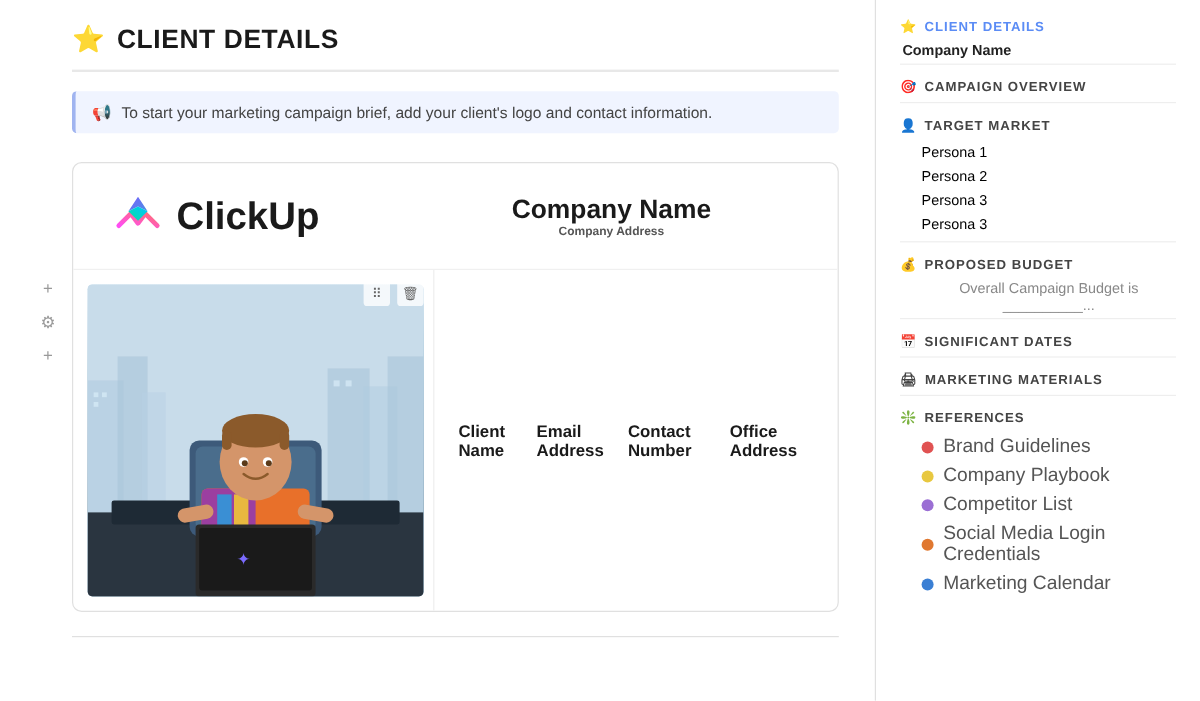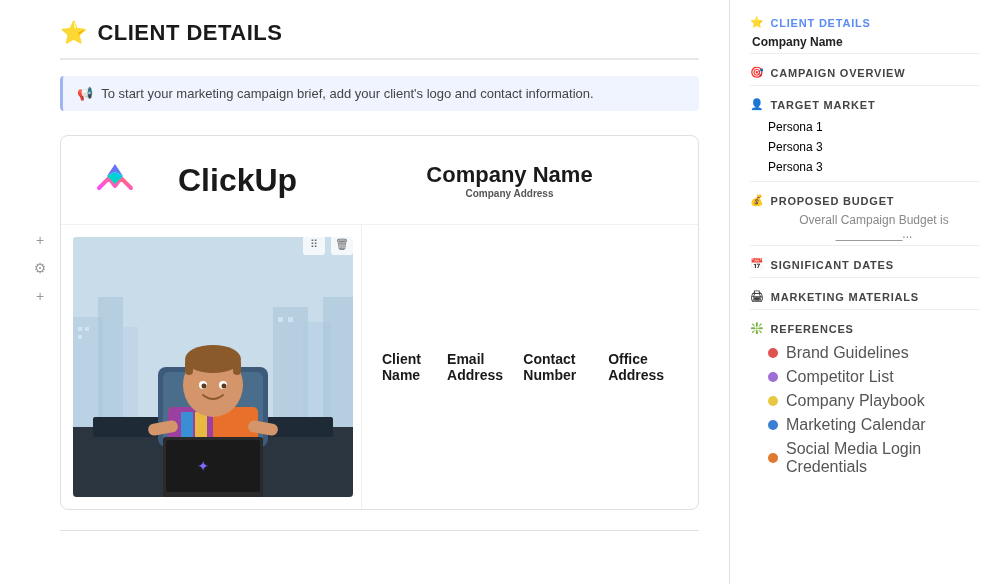--- a/index.html
+++ b/index.html
@@ -115,21 +115,20 @@
     
     .clickup-icon {
       width: 48px;
       height: 48px;
     }
 
     .clickup-text {
       font-size: 32px;
       font-weight: 800;
       color: #1a1a1a;
-      margin-left: 31px;
     }
 
     .company-info {
       text-align: center;
       flex: 1;
     }
 
     .company-name-text {
       font-size: 22px;
       font-weight: 700;
@@ -440,20 +439,21 @@
       <span>CAMPAIGN OVERVIEW</span>
     </div>
 
     <div class="sidebar-divider"></div>
 
     <div class="sidebar-section-title">
       <span>👤</span>
       <span>TARGET MARKET</span>
     </div>
     <div class="sidebar-item-link">Persona 1</div>
+    <div class="sidebar-item-link">Persona 2</div>
     <div class="sidebar-item-link">Persona 3</div>
     <div class="sidebar-item-link">Persona 3</div>
 
     <div class="sidebar-divider"></div>
 
     <div class="sidebar-section-title">
       <span>💰</span>
       <span>PROPOSED BUDGET</span>
     </div>
     <div class="sidebar-budget-text">Overall Campaign Budget is __________...</div>
@@ -477,31 +477,31 @@
     <div class="sidebar-section-title">
       <span>❇️</span>
       <span>REFERENCES</span>
     </div>
 
     <div class="sidebar-ref-item">
       <div class="ref-dot" style="background:#e05252;"></div>
       <span>Brand Guidelines</span>
     </div>
     <div class="sidebar-ref-item">
+      <div class="ref-dot" style="background:#e8c840;"></div>
+      <span>Company Playbook</span>
+    </div>
+    <div class="sidebar-ref-item">
       <div class="ref-dot" style="background:#9b6fd4;"></div>
       <span>Competitor List</span>
     </div>
     <div class="sidebar-ref-item">
-      <div class="ref-dot" style="background:#e8c840;"></div>
-      <span>Company Playbook</span>
+      <div class="ref-dot" style="background:#e07830;"></div>
+      <span>Social Media Login Credentials</span>
     </div>
     <div class="sidebar-ref-item">
       <div class="ref-dot" style="background:#3a7fd4;"></div>
       <span>Marketing Calendar</span>
     </div>
-    <div class="sidebar-ref-item">
-      <div class="ref-dot" style="background:#e07830;"></div>
-      <span>Social Media Login Credentials</span>
-    </div>
 
   </div>
 
 </div>
 
 </body></html>

